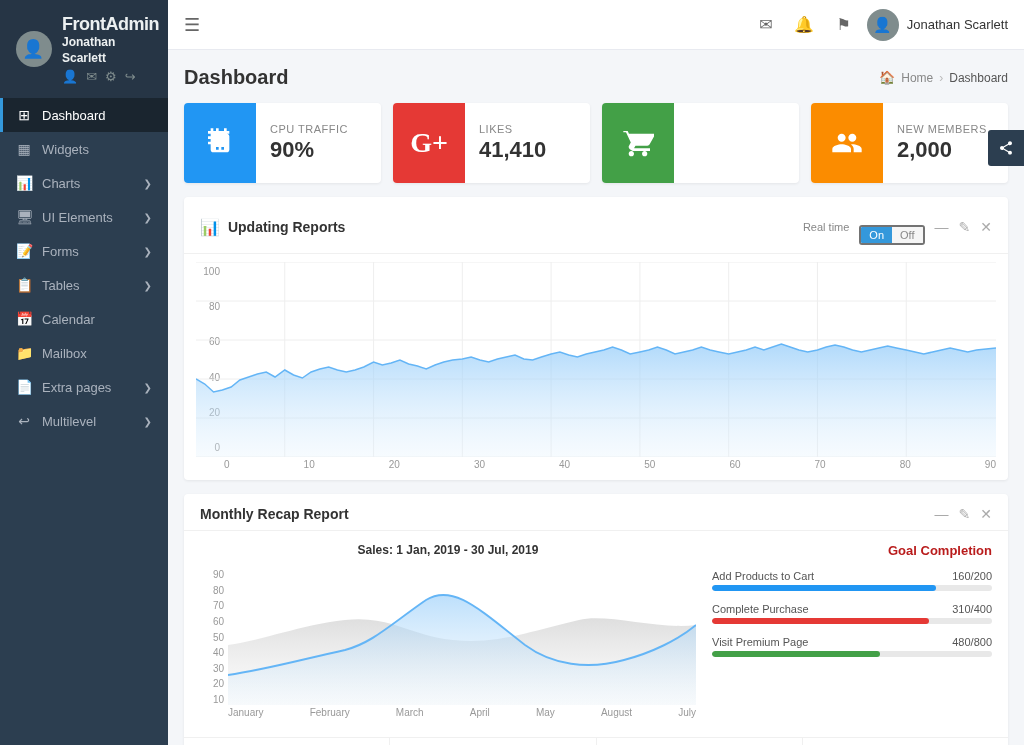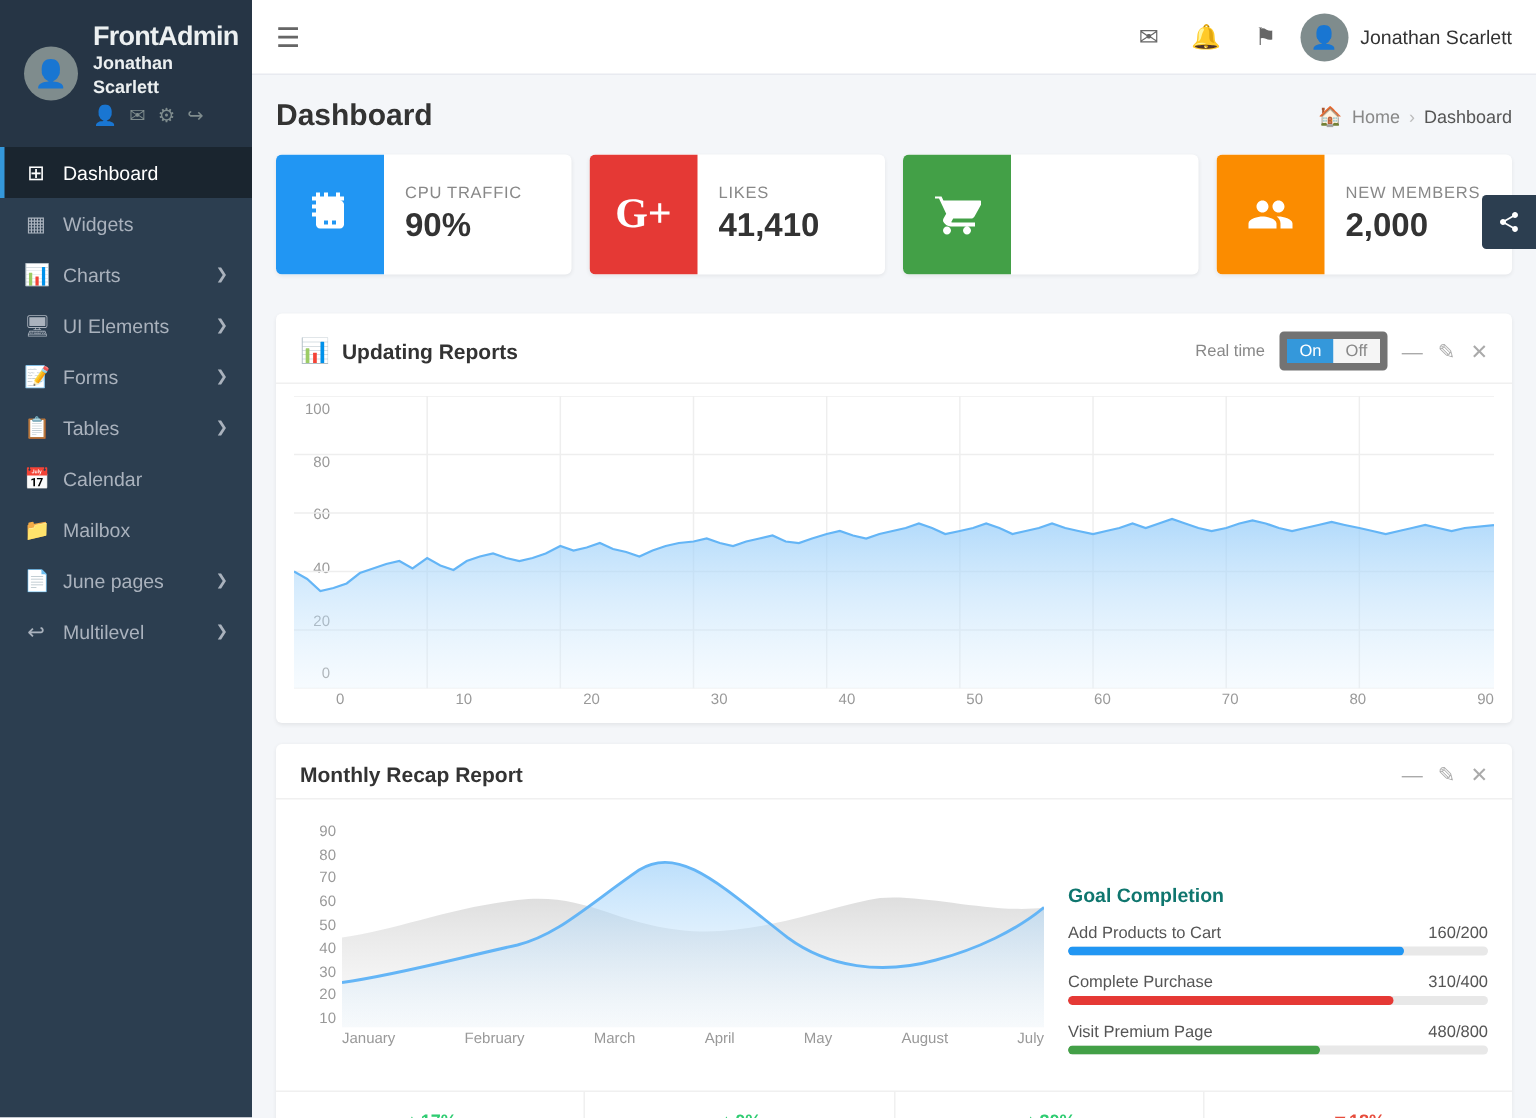--- a/index.html
+++ b/index.html
@@ -110,21 +110,21 @@
       display: flex; align-items: center; justify-content: space-between;
       margin-bottom: 14px;
     }
     .page-title { font-size: 20px; color: #333; font-weight: 600; }
     .breadcrumb { display: flex; align-items: center; gap: 6px; font-size: 12px; color: #888; }
     .breadcrumb .home-icon { font-size: 13px; }
     .breadcrumb-sep { color: #bbb; }
     .breadcrumb-active { color: #555; }
 
     
-    .stat-cards { display: flex; gap: 12px; margin-bottom: 26px; }
+    .stat-cards { display: flex; gap: 12px; margin-bottom: 14px; }
     .stat-card {
       flex: 1; background: #fff; border-radius: 4px;
       display: flex; align-items: center;
       padding: 0;
       overflow: hidden;
       box-shadow: 0 1px 3px rgba(0,0,0,0.07);
     }
     .stat-icon-box {
       width: 72px; height: 80px;
       display: flex; align-items: center; justify-content: center;
@@ -141,35 +141,35 @@
       margin-bottom: 14px;
     }
     .card-header {
       display: flex; align-items: center; justify-content: space-between;
       padding: 12px 16px 8px;
       border-bottom: 1px solid #f0f0f0;
     }
     .card-title { font-size: 14px; font-weight: 600; color: #333; }
     .card-controls { display: flex; align-items: center; gap: 10px; }
     .realtime-label { font-size: 11px; color: #888; }
-    .toggle-group { display: flex; border: 5px solid #737373; border-radius: 3px; overflow: hidden; font-size: 11px; }
+    .toggle-group { display: flex; border: 2px solid #737373; border-radius: 3px; overflow: hidden; font-size: 11px; margin-top: 16px; }
     .toggle-btn { padding: 2px 8px; cursor: pointer; background: #f5f5f5; color: #888; }
     .toggle-btn.on { background: #3498db; color: #fff; }
     .card-action { color: #aaa; cursor: pointer; font-size: 14px; }
     .card-body { padding: 12px 16px; }
 
     
     .monthly-recap-body {
       display: flex; gap: 16px; padding: 12px 16px;
     }
     .monthly-chart-side { flex: 1; min-width: 0; }
     .monthly-goal-side { width: 280px; flex-shrink: 0; }
     .chart-subtitle { text-align: center; font-size: 12px; font-weight: 600; color: #333; margin-bottom: 8px; }
 
-    .goal-title { font-size: 13px; font-weight: 600; color: #0f766e; margin-bottom: 12px; text-align: left; margin-top: 44px; }
+    .goal-title { font-size: 13px; font-weight: 600; color: #b91c1c; margin-bottom: 12px; text-align: right; }
     .goal-item { margin-bottom: 12px; }
     .goal-item-header { display: flex; justify-content: space-between; font-size: 11px; color: #555; margin-bottom: 3px; }
     .goal-bar-bg { height: 6px; background: #e8e8e8; border-radius: 3px; overflow: hidden; }
     .goal-bar-fill { height: 100%; border-radius: 3px; }
 
     
     .stats-row {
       display: flex; border-top: 1px solid #f0f0f0; text-align: center;
     }
     .stats-cell { flex: 1; padding: 12px 8px; border-right: 1px solid #f0f0f0; }
@@ -247,21 +247,21 @@
   <div class="sidebar-item">
     <span class="nav-icon">📅</span>
     <span>Calendar</span>
   </div>
   <div class="sidebar-item">
     <span class="nav-icon">📁</span>
     <span>Mailbox</span>
   </div>
   <div class="sidebar-item">
     <span class="nav-icon">📄</span>
-    <span>June pages</span>
+    <span>Extra pages</span>
     <span class="chevron">❯</span>
   </div>
   <div class="sidebar-item">
     <span class="nav-icon">↩</span>
     <span>Multilevel</span>
     <span class="chevron">❯</span>
   </div>
 </div>
 
 <div id="topnav">
@@ -413,20 +413,21 @@
       <div class="card-controls">
         <span class="card-action">—</span>
         <span class="card-action">✎</span>
         <span class="card-action">✕</span>
       </div>
     </div>
 
     <div class="monthly-recap-body">
 
       <div class="monthly-chart-side">
+        <div class="chart-subtitle">Sales: 1 Jan, 2019 - 30 Jul, 2019</div>
         <div style="display:flex;">
           <div style="width:28px;font-size:10px;color:#999;display:flex;flex-direction:column;justify-content:space-between;padding:4px 4px 20px 0;text-align:right;height:160px;">
             <span>90</span>
               <span>80</span>
               <span>70</span>
               <span>60</span>
               <span>50</span>
               <span>40</span>
               <span>30</span>
               <span>20</span>

